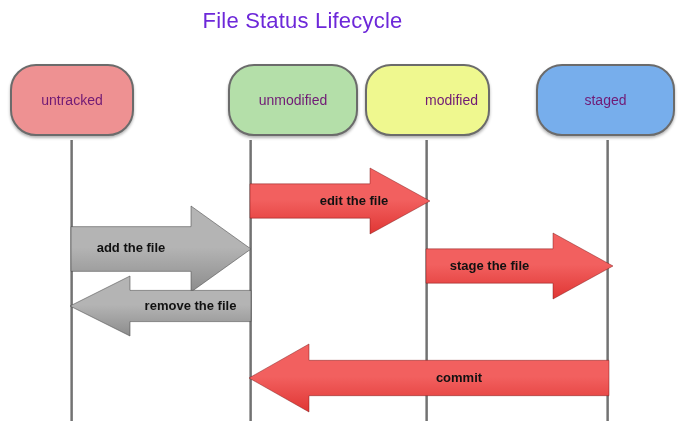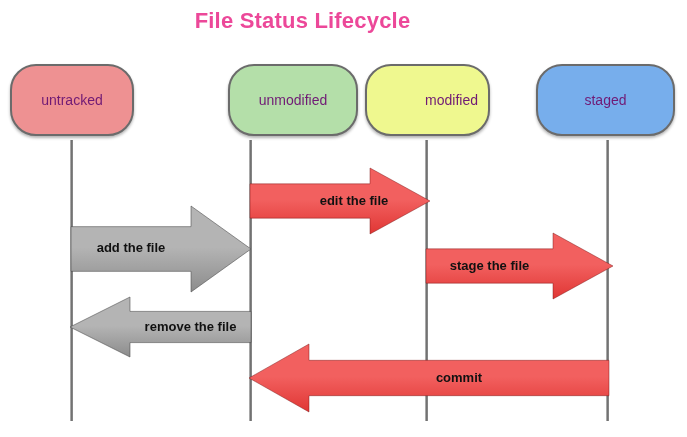--- a/index.html
+++ b/index.html
@@ -17,22 +17,22 @@
     background: #ffffff;
     overflow: hidden;
   }
   #diagram-title {
     position: absolute;
     left: 0;
     top: 8px;
     width: 605px;
     text-align: center;
     font-size: 22px;
-    font-weight: bold;
-    color: #ec4899;
+    font-weight: normal;
+    color: #6d28d9;
     letter-spacing: 0.2px;
   }
   .state-box {
     position: absolute;
     border: 2px solid #6b6b6b;
     border-radius: 26px;
     box-sizing: border-box;
     display: flex;
     align-items: center;
     justify-content: center;
@@ -112,21 +112,21 @@
             <linearGradient id="grad-stage-the-file" x1="0" y1="0" x2="0" y2="1">
               <stop offset="0%" stop-color="#f2605f"></stop>
               <stop offset="48%" stop-color="#f2605f"></stop>
               <stop offset="100%" stop-color="#e03634"></stop>
             </linearGradient>
           </defs>
           <polygon points="0,15.84 127,15.84 127,0 187,33 127,66 127,50.16 0,50.16" fill="url(#grad-stage-the-file)" stroke="rgba(120,20,20,0.45)" stroke-width="1"></polygon>
         </svg>
         <div class="arrow-label" style="top: 25px; padding-right: 60px; box-sizing: border-box; text-align: center;">stage the file</div>
       </div>
-      <div class="arrow-wrap" style="left: 70px; top: 297px; width: 181px; height: 60px;">
+      <div class="arrow-wrap" style="left: 70px; top: 276px; width: 181px; height: 60px;">
         <svg width="181" height="60" viewBox="0 0 181 60">
           <defs>
             <linearGradient id="grad-remove-the-file" x1="0" y1="0" x2="0" y2="1">
               <stop offset="0%" stop-color="#b4b4b4"></stop>
               <stop offset="48%" stop-color="#b4b4b4"></stop>
               <stop offset="100%" stop-color="#8c8c8c"></stop>
             </linearGradient>
           </defs>
           <polygon points="181,14.399999999999999 60,14.399999999999999 60,0 0,30 60,60 60,45.6 181,45.6" fill="url(#grad-remove-the-file)" stroke="rgba(70,70,70,0.55)" stroke-width="1"></polygon>
         </svg>

